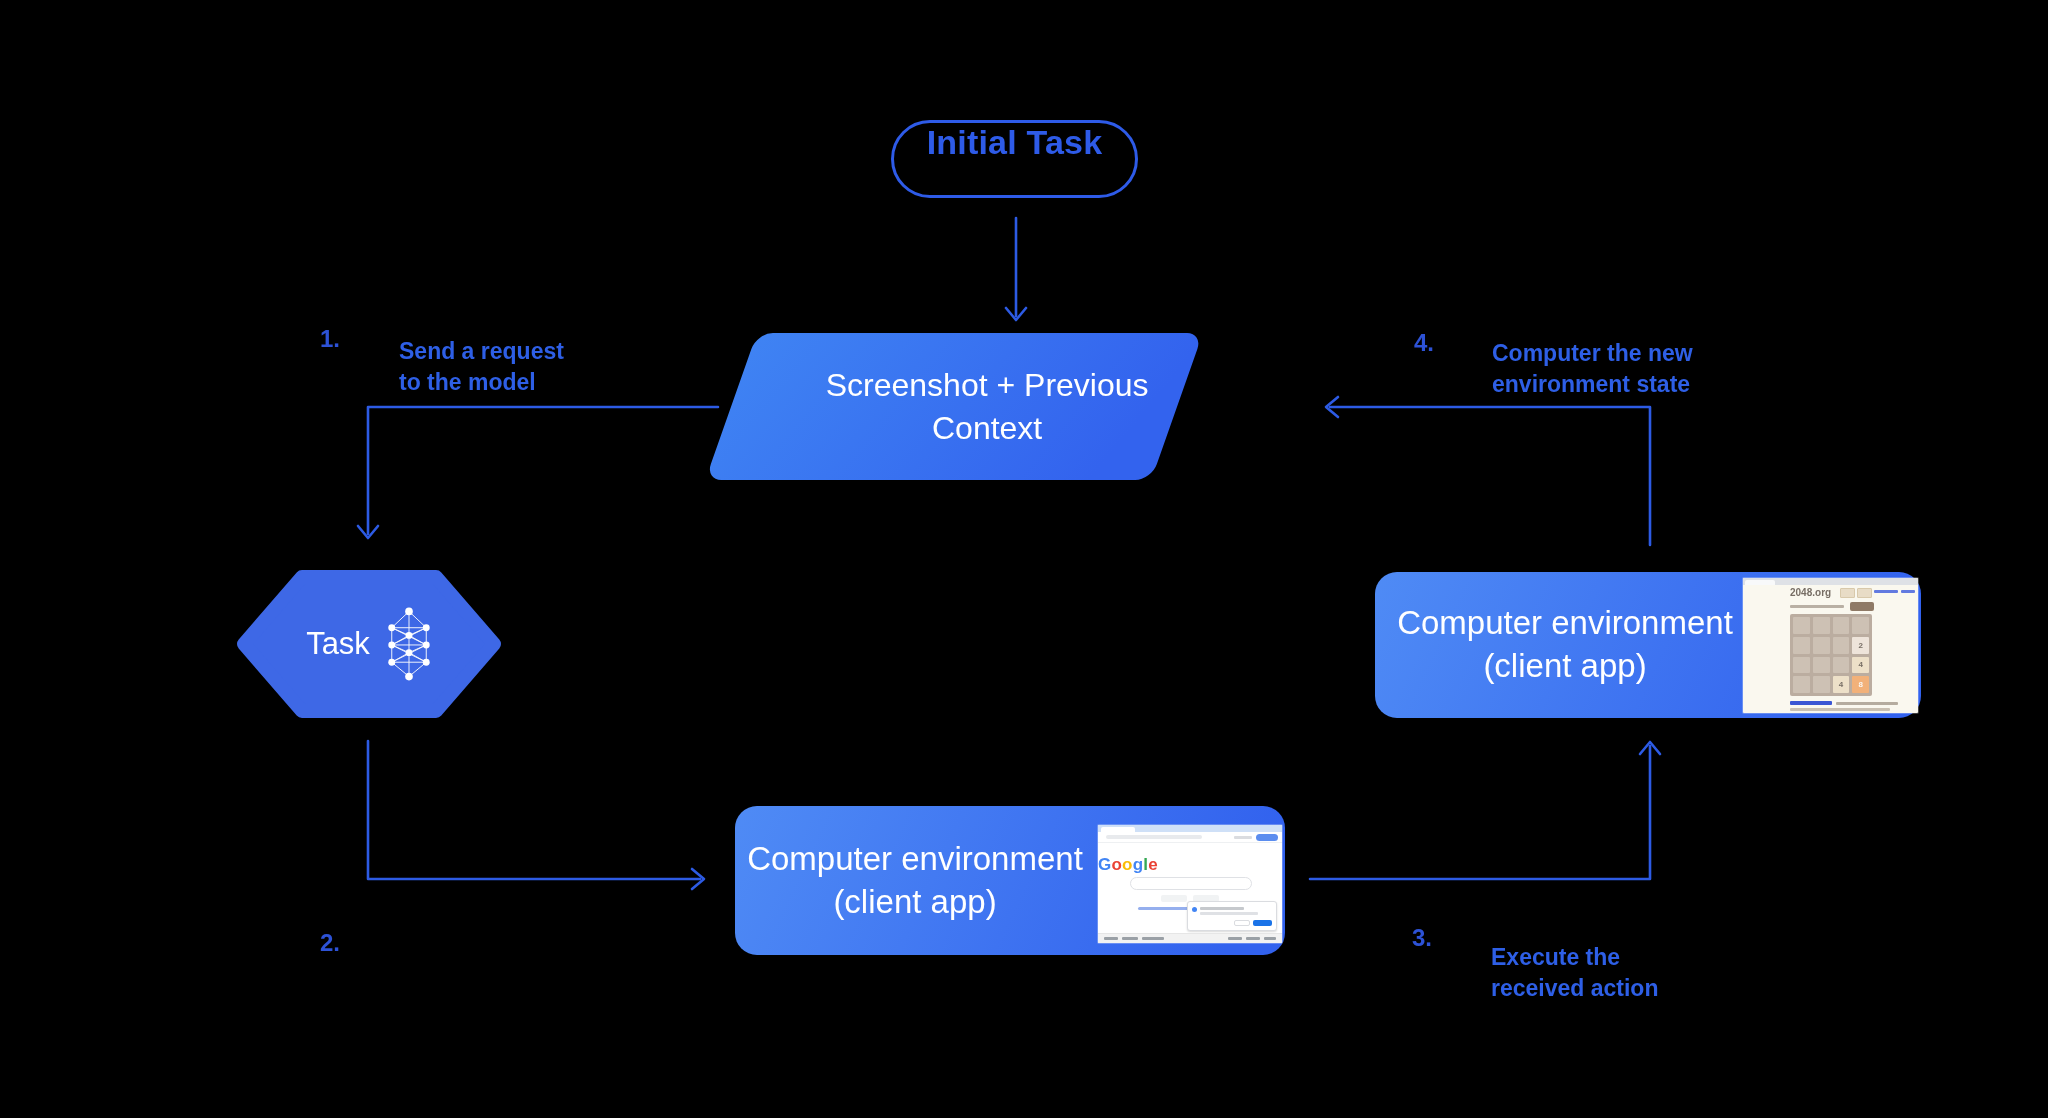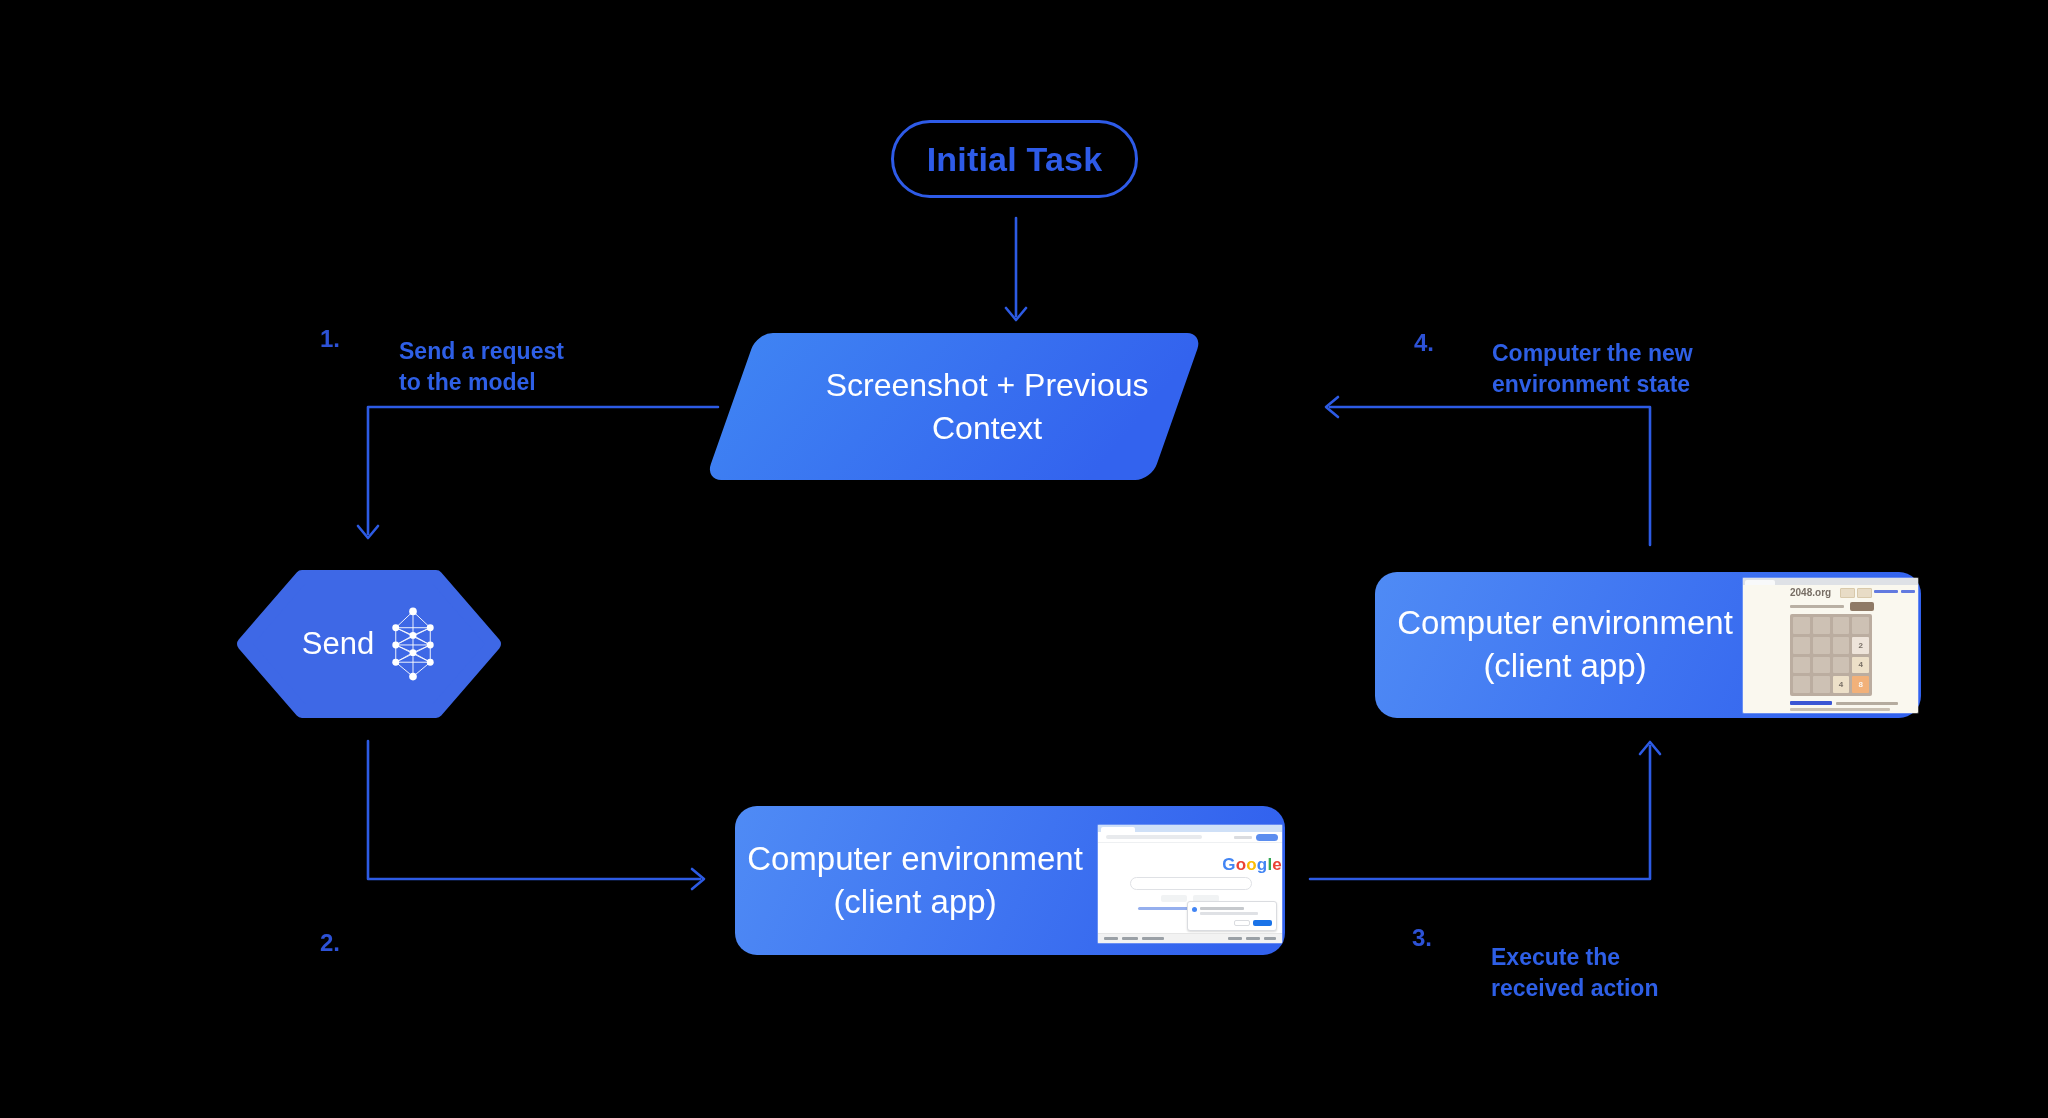--- a/index.html
+++ b/index.html
@@ -6,21 +6,21 @@
   #canvas{
     position:relative;width:2048px;height:1118px;background:var(--bg,#000);
     font-family:"Liberation Sans",sans-serif;overflow:hidden;
   }
   
   #arrow-layer{position:absolute;left:0;top:0;width:2048px;height:1118px;}
   .flow{stroke:var(--accent,#2d5be4);stroke-width:2.6;fill:none;stroke-linecap:round;stroke-linejoin:round;}
   
   .pill{
     position:absolute;left:891px;top:120px;width:247px;height:78px;border:3px solid var(--accent2,#2e5be8);
-    border-radius:44px;display:flex;align-items:center;justify-content:center;box-sizing:border-box;
+    border-radius:44px;display:flex;align-items:flex-start;justify-content:center;box-sizing:border-box;
     color:var(--accent2,#2e5be8);font-size:34px;font-weight:600;letter-spacing:.2px;
   }
   
   .para{
     position:absolute;left:757px;top:333px;width:446px;height:147px;
     transform:skewX(-19.4deg);transform-origin:top left;border-radius:16px;
     background:linear-gradient(115deg,var(--g1,#3f83f3) 0%,var(--g2,#3363ee) 88%);
   }
   .para-inner{
     position:absolute;inset:0;transform:skewX(19.4deg);display:flex;align-items:center;justify-content:center;
@@ -48,21 +48,21 @@
   .env-right .env-text{left:0;width:380px;}
   
   .thumb{position:absolute;background:#fff;border-radius:1px;overflow:hidden;box-shadow:0 0 0 1px rgba(255,255,255,.25);}
   .g-thumb{left:363px;top:19px;width:184px;height:118px;font-size:6px;}
   .g-tabbar{height:7px;background:#cfe0f7;position:relative;}
   .g-tabbar .tab{position:absolute;left:3px;top:2px;width:34px;height:5px;background:#fff;border-radius:2px 2px 0 0;}
   .g-toolbar{height:10px;background:#fff;border-bottom:1px solid #eef0f2;position:relative;}
   .g-toolbar .addr{position:absolute;left:8px;top:3px;width:96px;height:4px;background:#e8eaed;border-radius:2px;}
   .g-signin{position:absolute;right:4px;top:9px;width:22px;height:7px;background:#5b8def;border-radius:4px;}
   .g-mini{position:absolute;right:30px;top:11px;width:18px;height:3px;background:#dadce0;border-radius:1px;}
-  .g-logo{position:absolute;left:0;right:0;top:30px;text-align:right;font-size:17px;font-weight:700;letter-spacing:.2px;}
+  .g-logo{position:absolute;left:0;right:0;top:30px;text-align:left;font-size:17px;font-weight:700;letter-spacing:.2px;}
   .g-search{position:absolute;left:32px;top:52px;width:120px;height:11px;border:1px solid #dfe1e5;border-radius:7px;}
   .g-btns{position:absolute;left:0;right:0;top:70px;display:flex;justify-content:center;gap:6px;}
   .g-btns i{width:26px;height:7px;background:#f1f3f4;border-radius:2px;}
   .g-offered{position:absolute;left:40px;top:82px;width:104px;height:3px;background:#7a9bea;border-radius:2px;opacity:.8;}
   .g-dialog{
     position:absolute;right:5px;bottom:12px;width:88px;height:28px;background:#fff;border:1px solid #dadce0;
     border-radius:3px;box-shadow:0 1px 2px rgba(0,0,0,.15);
   }
   .g-dialog .dot{position:absolute;left:4px;top:5px;width:5px;height:5px;border-radius:50%;background:#4285f4;}
   .g-dialog .l1{position:absolute;left:12px;top:5px;width:44px;height:3px;background:#c6c9cd;border-radius:1px;}
@@ -131,21 +131,21 @@
   <div class="para">
     <div class="para-inner">
       <span>Screenshot + Previous Context</span>
     </div>
   </div>
 
   <svg class="hex-svg" width="270" height="158" viewBox="0 0 270 158">
     <polygon points="10,79 68,12 202,12 260,79 202,146 68,146" fill="#3e68e6" stroke="#3e68e6" stroke-width="14" stroke-linejoin="round"></polygon>
   </svg>
   <div class="hex-content">
-    <span>Send</span>
+    <span>Task</span>
     <svg width="46" height="76" viewBox="0 0 48 78">
       <g stroke="#ffffff" stroke-width="1" opacity="0.95">
         <path d="M24 5 L6 22 M24 5 L42 22 M24 5 L24 30 M6 22 L42 22 M6 22 L24 30 M42 22 L24 30
                  M6 22 L6 40 M42 22 L42 40 M6 22 L42 40 M42 22 L6 40 M24 30 L6 40 M24 30 L42 40 M24 30 L24 48
                  M6 40 L42 40 M6 40 L24 48 M42 40 L24 48 M6 40 L6 58 M42 40 L42 58 M6 40 L42 58 M42 40 L6 58
                  M24 48 L6 58 M24 48 L42 58 M6 58 L42 58 M6 58 L24 73 M42 58 L24 73 M24 48 L24 73"></path>
       </g>
       <g fill="#ffffff">
         <circle cx="24" cy="5" r="4"></circle>
           <circle cx="6" cy="22" r="3.6"></circle>

